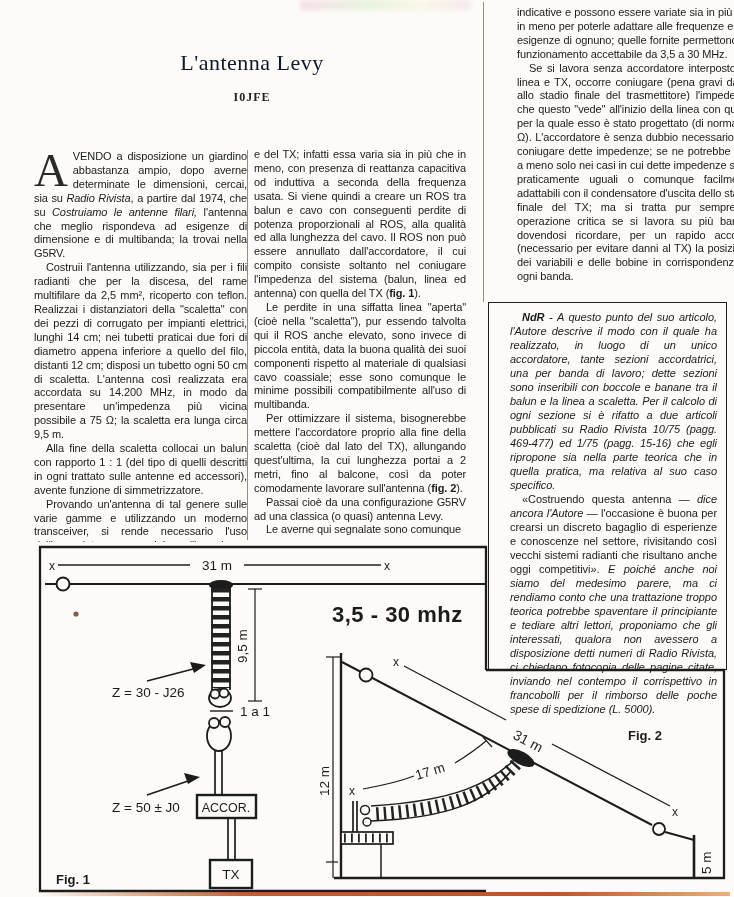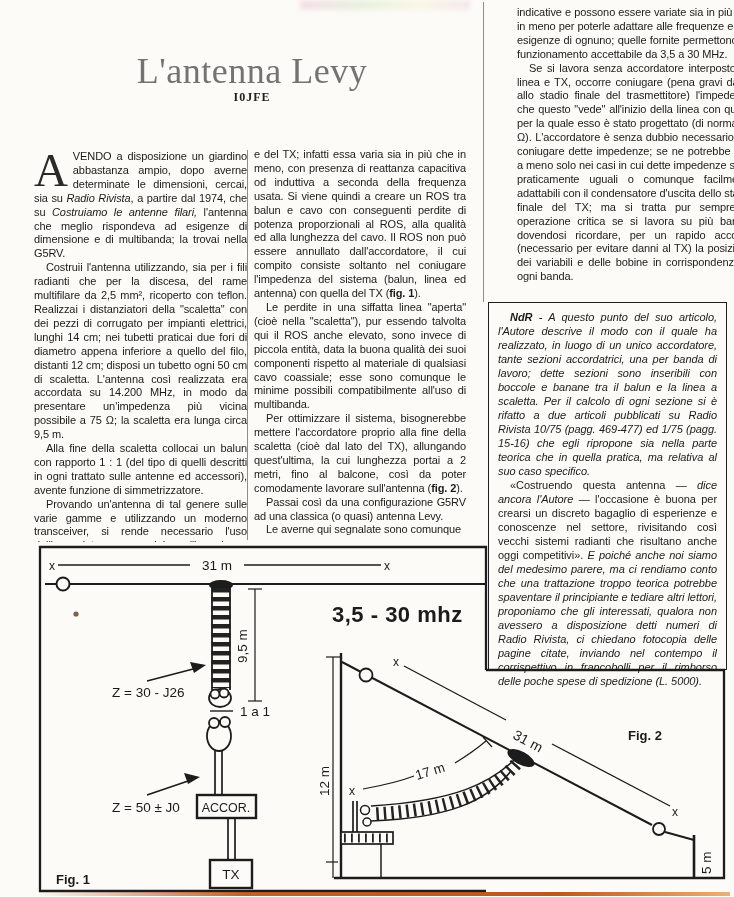--- a/index.html
+++ b/index.html
@@ -4,21 +4,21 @@
 <style>
   html,body{margin:0;padding:0;background:#e9e9e9;}
   .page{
     position:relative;width:734px;height:897px;margin:0 auto;
     background:#fcfbf7;overflow:hidden;
     font-family:"Liberation Sans",sans-serif;color:#1b1b1b;
   }
   .title{
     position:absolute;left:34px;top:50px;width:436px;margin:0;
     text-align:center;font-family:"Liberation Serif",serif;
-    font-size:36px;font-weight:400;letter-spacing:.5px;color:#737373;
+    font-size:22px;font-weight:400;letter-spacing:.5px;color:#0f172a;
   }
   .byline{
     position:absolute;left:34px;top:90px;width:436px;
     text-align:center;font-family:"Liberation Serif",serif;
     font-size:12px;font-weight:700;letter-spacing:1px;color:#222;
   }
   .col{
     position:absolute;text-align:justify;
     font-size:11px;line-height:13.9px;letter-spacing:-0.1px;
     overflow:hidden;
@@ -34,21 +34,21 @@
   .dropcap{
     float:left;font-family:"Liberation Serif",serif;
     font-size:47px;line-height:37px;padding:2px 5px 0 0;color:#2a2a2a;
   }
   .rule{position:absolute;width:1px;background:#8f8d88;}
   .rule1{left:247px;top:150px;height:390px;}
   .rule2{left:483px;top:2px;height:300px;}
   .ndr-box{
     position:absolute;left:488px;top:302px;width:239px;height:368px;
     box-sizing:border-box;border:1.5px solid #1f1f1f;background:#fcfbf7;
-    padding:7px 9px 0 9px;
+    padding:7px 9px 0 21px;
   }
   .ndr-content{
     font-style:italic;text-align:justify;
     font-size:11px;line-height:14px;letter-spacing:-0.05px;
   }
   .figures{position:absolute;left:0;top:540px;width:734px;height:357px;}
   .figures text{font-family:"Liberation Sans",sans-serif;fill:#1b1b1b;}
   .flabel{font-size:13.5px;}
   .fsmall{font-size:12px;}
   .fbold{font-weight:700;font-size:13px;}
@@ -81,21 +81,21 @@
   <div class="col col1">
       <p class="para"><span class="dropcap">A</span><span>VENDO a disposizione un giardino abbastanza ampio, dopo averne determinate le dimensioni, cercai, sia su </span><span class="i">Radio Rivista</span><span>, a partire dal 1974, che su </span><span class="i">Costruiamo le antenne filari,</span><span> l'antenna che meglio rispondeva ad esigenze di dimensione e di multibanda; la trovai nella G5RV.</span></p>
       <p class="para ind"><span>Costruii l'antenna utilizzando, sia per i fili radianti che per la discesa, del rame multifilare da 2,5 mm², ricoperto con teflon. Realizzai i distanziatori della "scaletta" con dei pezzi di corrugato per impianti elettrici, lunghi 14 cm; nei tubetti praticai due fori di diametro appena inferiore a quello del filo, distanti 12 cm; disposi un tubetto ogni 50 cm di scaletta. L'antenna così realizzata era accordata su 14.200 MHz, in modo da presentare un'impedenza più vicina possibile a 75 Ω; la scaletta era lunga circa 9,5 m.</span></p>
       <p class="para ind"><span>Alla fine della scaletta collocai un balun con rapporto 1 : 1 (del tipo di quelli descritti in ogni trattato sulle antenne ed accessori), avente funzione di simmetrizzatore.</span></p>
       <p class="para ind"><span>Provando un'antenna di tal genere sulle varie gamme e utilizzando un moderno transceiver, si rende necessario l'uso dell'accordatore perché l'impedenza presente alla base della scaletta è ben lontana dai 50 Ω del cavo</span></p>
     </div>
   <div class="col col2">
       <p class="para"><span>e del TX; infatti essa varia sia in più che in meno, con presenza di reattanza capacitiva od induttiva a seconda della frequenza usata. Si viene quindi a creare un ROS tra balun e cavo con conseguenti perdite di potenza proporzionali al ROS, alla qualità ed alla lunghezza del cavo. Il ROS non può essere annullato dall'accordatore, il cui compito consiste soltanto nel coniugare l'impedenza del sistema (balun, linea ed antenna) con quella del TX (</span><span class="b">fig. 1</span><span>).</span></p>
       <p class="para ind"><span>Le perdite in una siffatta linea "aperta" (cioè nella "scaletta"), pur essendo talvolta qui il ROS anche elevato, sono invece di piccola entità, data la buona qualità dei suoi componenti rispetto al materiale di qualsiasi cavo coassiale; esse sono comunque le minime possibili compatibilmente all'uso di multibanda.</span></p>
       <p class="para ind"><span>Per ottimizzare il sistema, bisognerebbe mettere l'accordatore proprio alla fine della scaletta (cioè dal lato del TX), allungando quest'ultima, la cui lunghezza portai a 2 metri, fino al balcone, così da poter comodamente lavorare sull'antenna (</span><span class="b">fig. 2</span><span>).</span></p>
-      <p class="para ind"><span>Passai così da una configurazione G5RV ad una classica (o quasi) antenna Levy.</span></p>
+      <p class="para ind"><span>Passai cioè da una configurazione G5RV ad una classica (o quasi) antenna Levy.</span></p>
       <p class="para ind"><span>Le averne qui segnalate sono comunque</span></p>
     </div>
   <div class="col col3">
       <p class="para"><span>indicative e possono essere variate sia in più che in meno per poterle adattare alle frequenze e alle esigenze di ognuno; quelle fornite permettono un funzionamento accettabile da 3,5 a 30 MHz.</span></p>
       <p class="para ind"><span>Se si lavora senza accordatore interposto fra linea e TX, occorre coniugare (pena gravi danni allo stadio finale del trasmettitore) l'impedenza che questo "vede" all'inizio della linea con quella per la quale esso è stato progettato (di norma 50 Ω). L'accordatore è senza dubbio necessario per coniugare dette impedenze; se ne potrebbe fare a meno solo nei casi in cui dette impedenze sono praticamente uguali o comunque facilmente adattabili con il condensatore d'uscita dello stadio finale del TX; ma si tratta pur sempre di operazione critica se si lavora su più bande, dovendosi ricordare, per un rapido accordo (necessario per evitare danni al TX) la posizione dei variabili e delle bobine in corrispondenza di ogni banda.</span></p>
     </div>
 
   <div class="ndr-box">
     <div class="ndr-content">
         <p class="para ind"><span class="b">NdR</span><span> - A questo punto del suo articolo, l'Autore descrive il modo con il quale ha realizzato, in luogo di un unico accordatore, tante sezioni accordatrici, una per banda di lavoro; dette sezioni sono inseribili con boccole e banane tra il balun e la linea a scaletta. Per il calcolo di ogni sezione si è rifatto a due articoli pubblicati su Radio Rivista 10/75 (pagg. 469-477) ed 1/75 (pagg. 15-16) che egli ripropone sia nella parte teorica che in quella pratica, ma relativa al suo caso specifico.</span></p>

